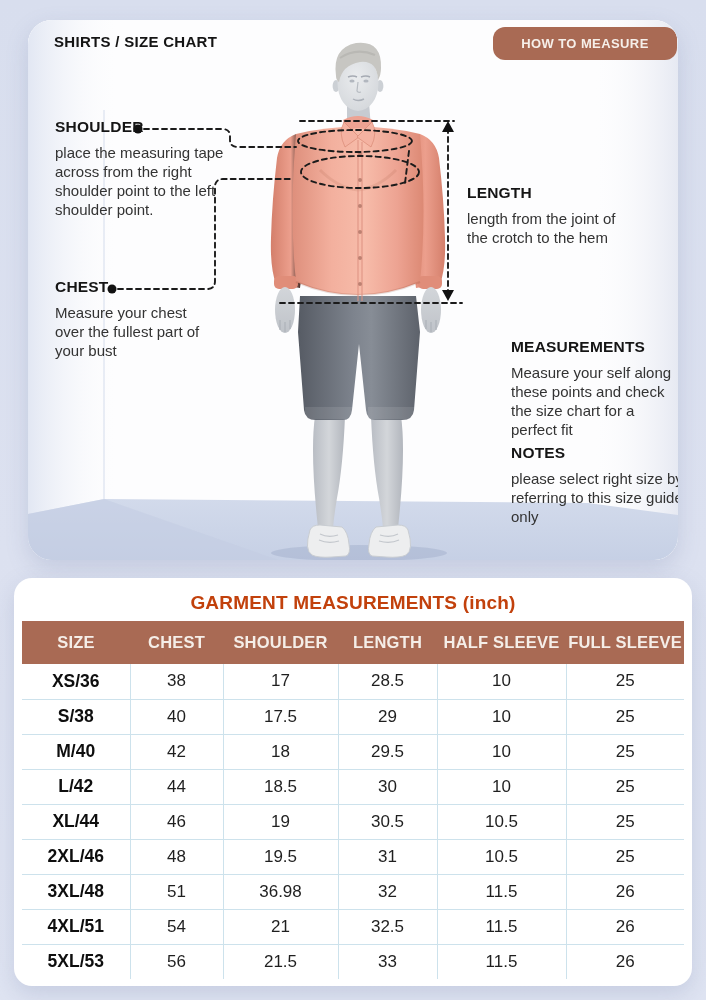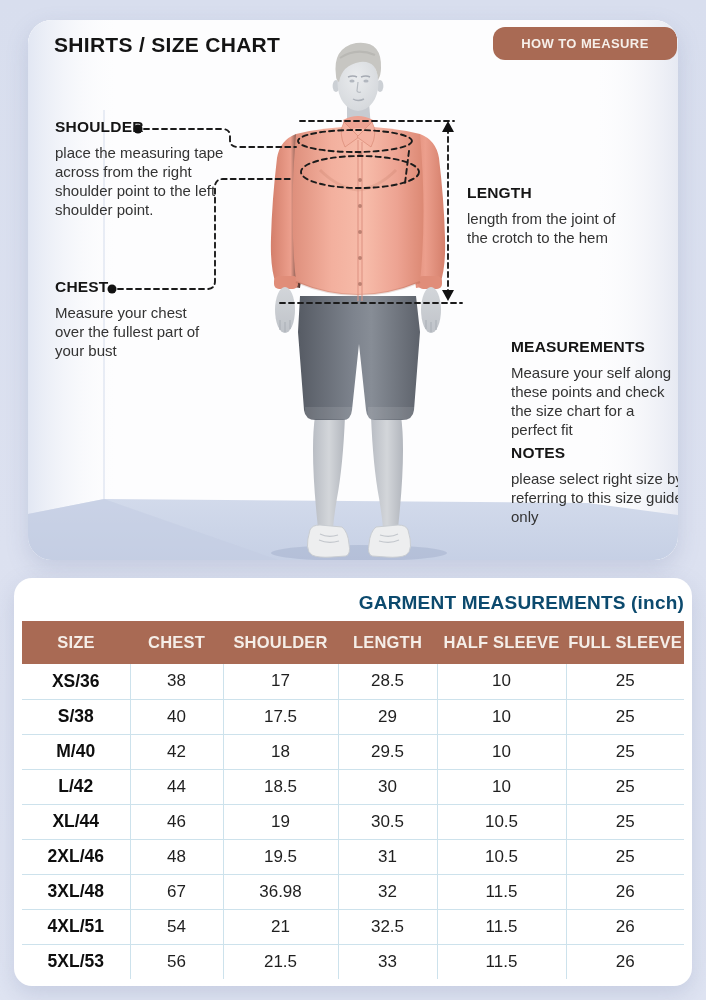--- a/index.html
+++ b/index.html
@@ -16,21 +16,21 @@
     color:var(--ink);
   }
   
   .top-card{
     position:absolute;left:28px;top:20px;width:650px;height:540px;
     background:#ffffff;border-radius:24px;overflow:hidden;
     box-shadow:0 8px 22px rgba(110,125,165,.22);
   }
   .scene-svg{position:absolute;left:0;top:0;}
   .card-title{
-    position:absolute;left:26px;top:13px;font-size:21px;font-weight:800;
+    position:absolute;left:26px;top:13px;font-size:15px;font-weight:800;
     letter-spacing:.3px;color:#141414;white-space:nowrap;
   }
   .badge{
     position:absolute;left:465px;top:7px;width:184px;height:33px;
     background:var(--accent);border-radius:12px;color:#f6efe9;
     font-weight:800;font-size:13px;letter-spacing:.4px;
     display:flex;align-items:center;justify-content:center;white-space:nowrap;
   }
   .anno{position:absolute;}
   .anno .h{display:block;font-size:15.5px;font-weight:800;color:#151515;letter-spacing:.2px;margin:0 0 7px 0;}
@@ -41,22 +41,22 @@
   #anno-length{left:439px;top:164px;width:158px;}
   #anno-measurements{left:483px;top:318px;width:162px;}
   #anno-notes{left:483px;top:424px;width:172px;}
   
   .table-card{
     position:absolute;left:14px;top:578px;width:678px;height:408px;
     background:#ffffff;border-radius:18px;padding:8px;
     box-shadow:0 8px 22px rgba(110,125,165,.22);
   }
   .tbl-title{
-    height:35px;line-height:33px;text-align:right;
-    font-size:19px;font-weight:800;color:#0c4a6e;letter-spacing:.2px;
+    height:35px;line-height:33px;text-align:center;
+    font-size:19px;font-weight:800;color:#c2410c;letter-spacing:.2px;
   }
   table.size-table{width:662px;border-collapse:collapse;table-layout:fixed;}
   .size-table thead th{
     background:var(--accent);color:#f5eee8;height:43px;
     font-size:16.5px;font-weight:800;letter-spacing:.2px;text-align:center;padding:0 2px;
   }
   .size-table tbody td{
     height:35px;text-align:center;vertical-align:middle;
     font-size:17px;color:#1f1f1f;padding:0;margin-top:28px;
   }
@@ -300,21 +300,21 @@
         <tr>
           <td class="size">2XL/46</td>
           <td>48</td>
           <td>19.5</td>
           <td>31</td>
           <td>10.5</td>
           <td>25</td>
         </tr>
         <tr>
           <td class="size">3XL/48</td>
-          <td>67</td>
+          <td>51</td>
           <td>36.98</td>
           <td>32</td>
           <td>11.5</td>
           <td>26</td>
         </tr>
         <tr>
           <td class="size">4XL/51</td>
           <td>54</td>
           <td>21</td>
           <td>32.5</td>

